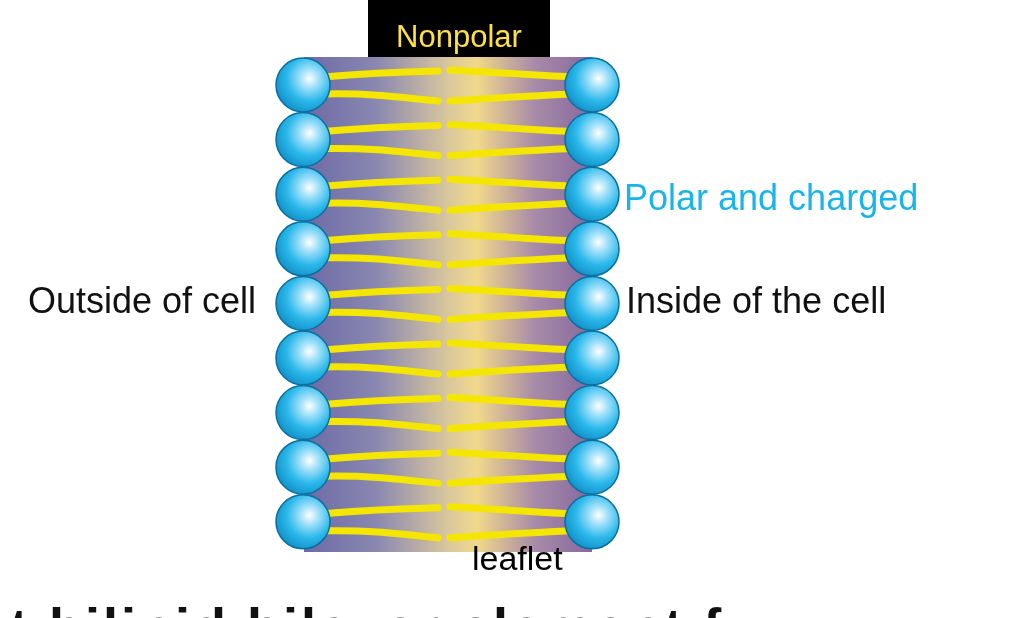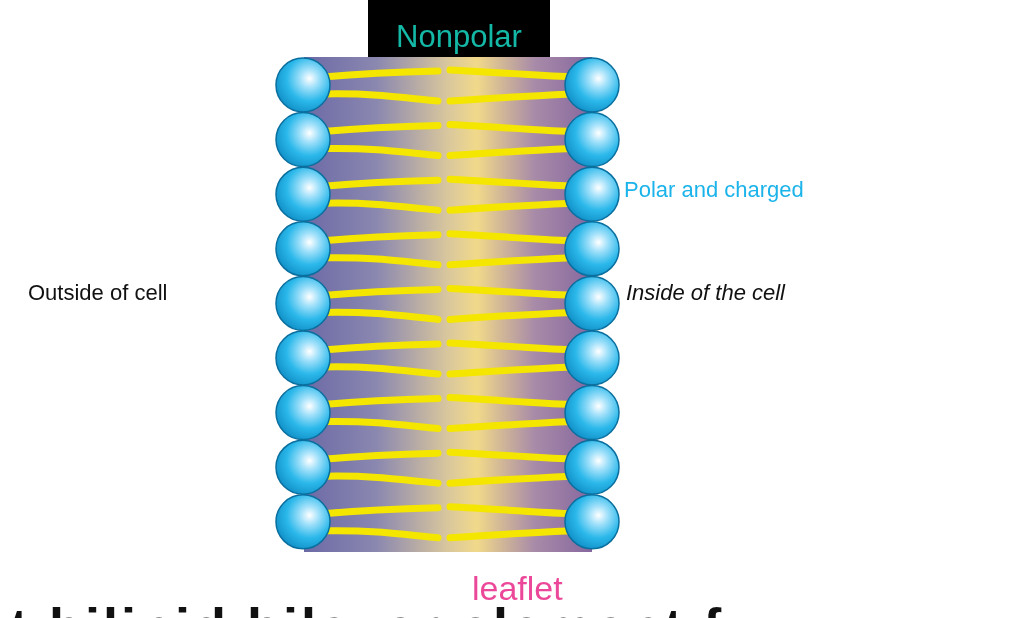--- a/index.html
+++ b/index.html
@@ -1,22 +1,22 @@
 <!DOCTYPE html>
 <html><head>
 <meta charset="utf-8">
 <style>
   html, body { margin:0; padding:0; background:#ffffff; }
   body { width:1014px; height:618px; position:relative; overflow:hidden; font-family:"Liberation Sans", sans-serif; }
-  .title-box { position:absolute; left:368px; top:0; width:182px; height:71px; background:#000; color:#14b8a6;
+  .title-box { position:absolute; left:368px; top:0; width:182px; height:71px; background:#000; color:#fde047;
     font-size:31px; display:flex; align-items:center; justify-content:center; box-sizing:border-box; padding-top:2px; }
   .membrane { position:absolute; left:0; top:0; }
-  .label { position:absolute; font-size:22px; color:#111; white-space:nowrap; }
+  .label { position:absolute; font-size:36px; color:#111; white-space:nowrap; }
   .label.polar { color:#1ab3ea; }
-  .bottom-label { position:absolute; left:472px; top:569px; font-size:34px; color:#ec4899; }
+  .bottom-label { position:absolute; left:472px; top:539px; font-size:34px; color:#000000; }
   .cut-text { position:absolute; left:10px; top:596px; font-size:54px; font-weight:bold; color:#111; white-space:nowrap; letter-spacing:3px; }
 </style>
 </head>
 <body>
 
 <div class="title-box">Nonpolar</div>
 
 <svg class="membrane" width="1014" height="618" viewBox="0 0 1014 618">
   <defs>
     <linearGradient id="core" x1="0" x2="1" y1="0" y2="0">
@@ -89,16 +89,16 @@
       <circle cx="303" cy="412.6" r="27" fill="url(#head)" stroke="#0a6f9e" stroke-width="1.5"></circle>
       <circle cx="592" cy="412.6" r="27" fill="url(#head)" stroke="#0a6f9e" stroke-width="1.5"></circle>
       <circle cx="303" cy="467.2" r="27" fill="url(#head)" stroke="#0a6f9e" stroke-width="1.5"></circle>
       <circle cx="592" cy="467.2" r="27" fill="url(#head)" stroke="#0a6f9e" stroke-width="1.5"></circle>
       <circle cx="303" cy="521.8" r="27" fill="url(#head)" stroke="#0a6f9e" stroke-width="1.5"></circle>
       <circle cx="592" cy="521.8" r="27" fill="url(#head)" stroke="#0a6f9e" stroke-width="1.5"></circle>
     </g>
 </svg>
 
 <div class="label polar" style="left:624px;top:177px;">Polar and charged</div>
-<div class="label" style="left:626px;top:280px;font-style:italic;">Inside of the cell</div>
+<div class="label" style="left:626px;top:280px;">Inside of the cell</div>
 <div class="label" style="left:0px;top:280px;margin-left:28px;">Outside of cell</div>
 <div class="bottom-label">leaflet</div>
 <div class="cut-text">t bilipid bilayer element f</div>
 
 </body></html>

